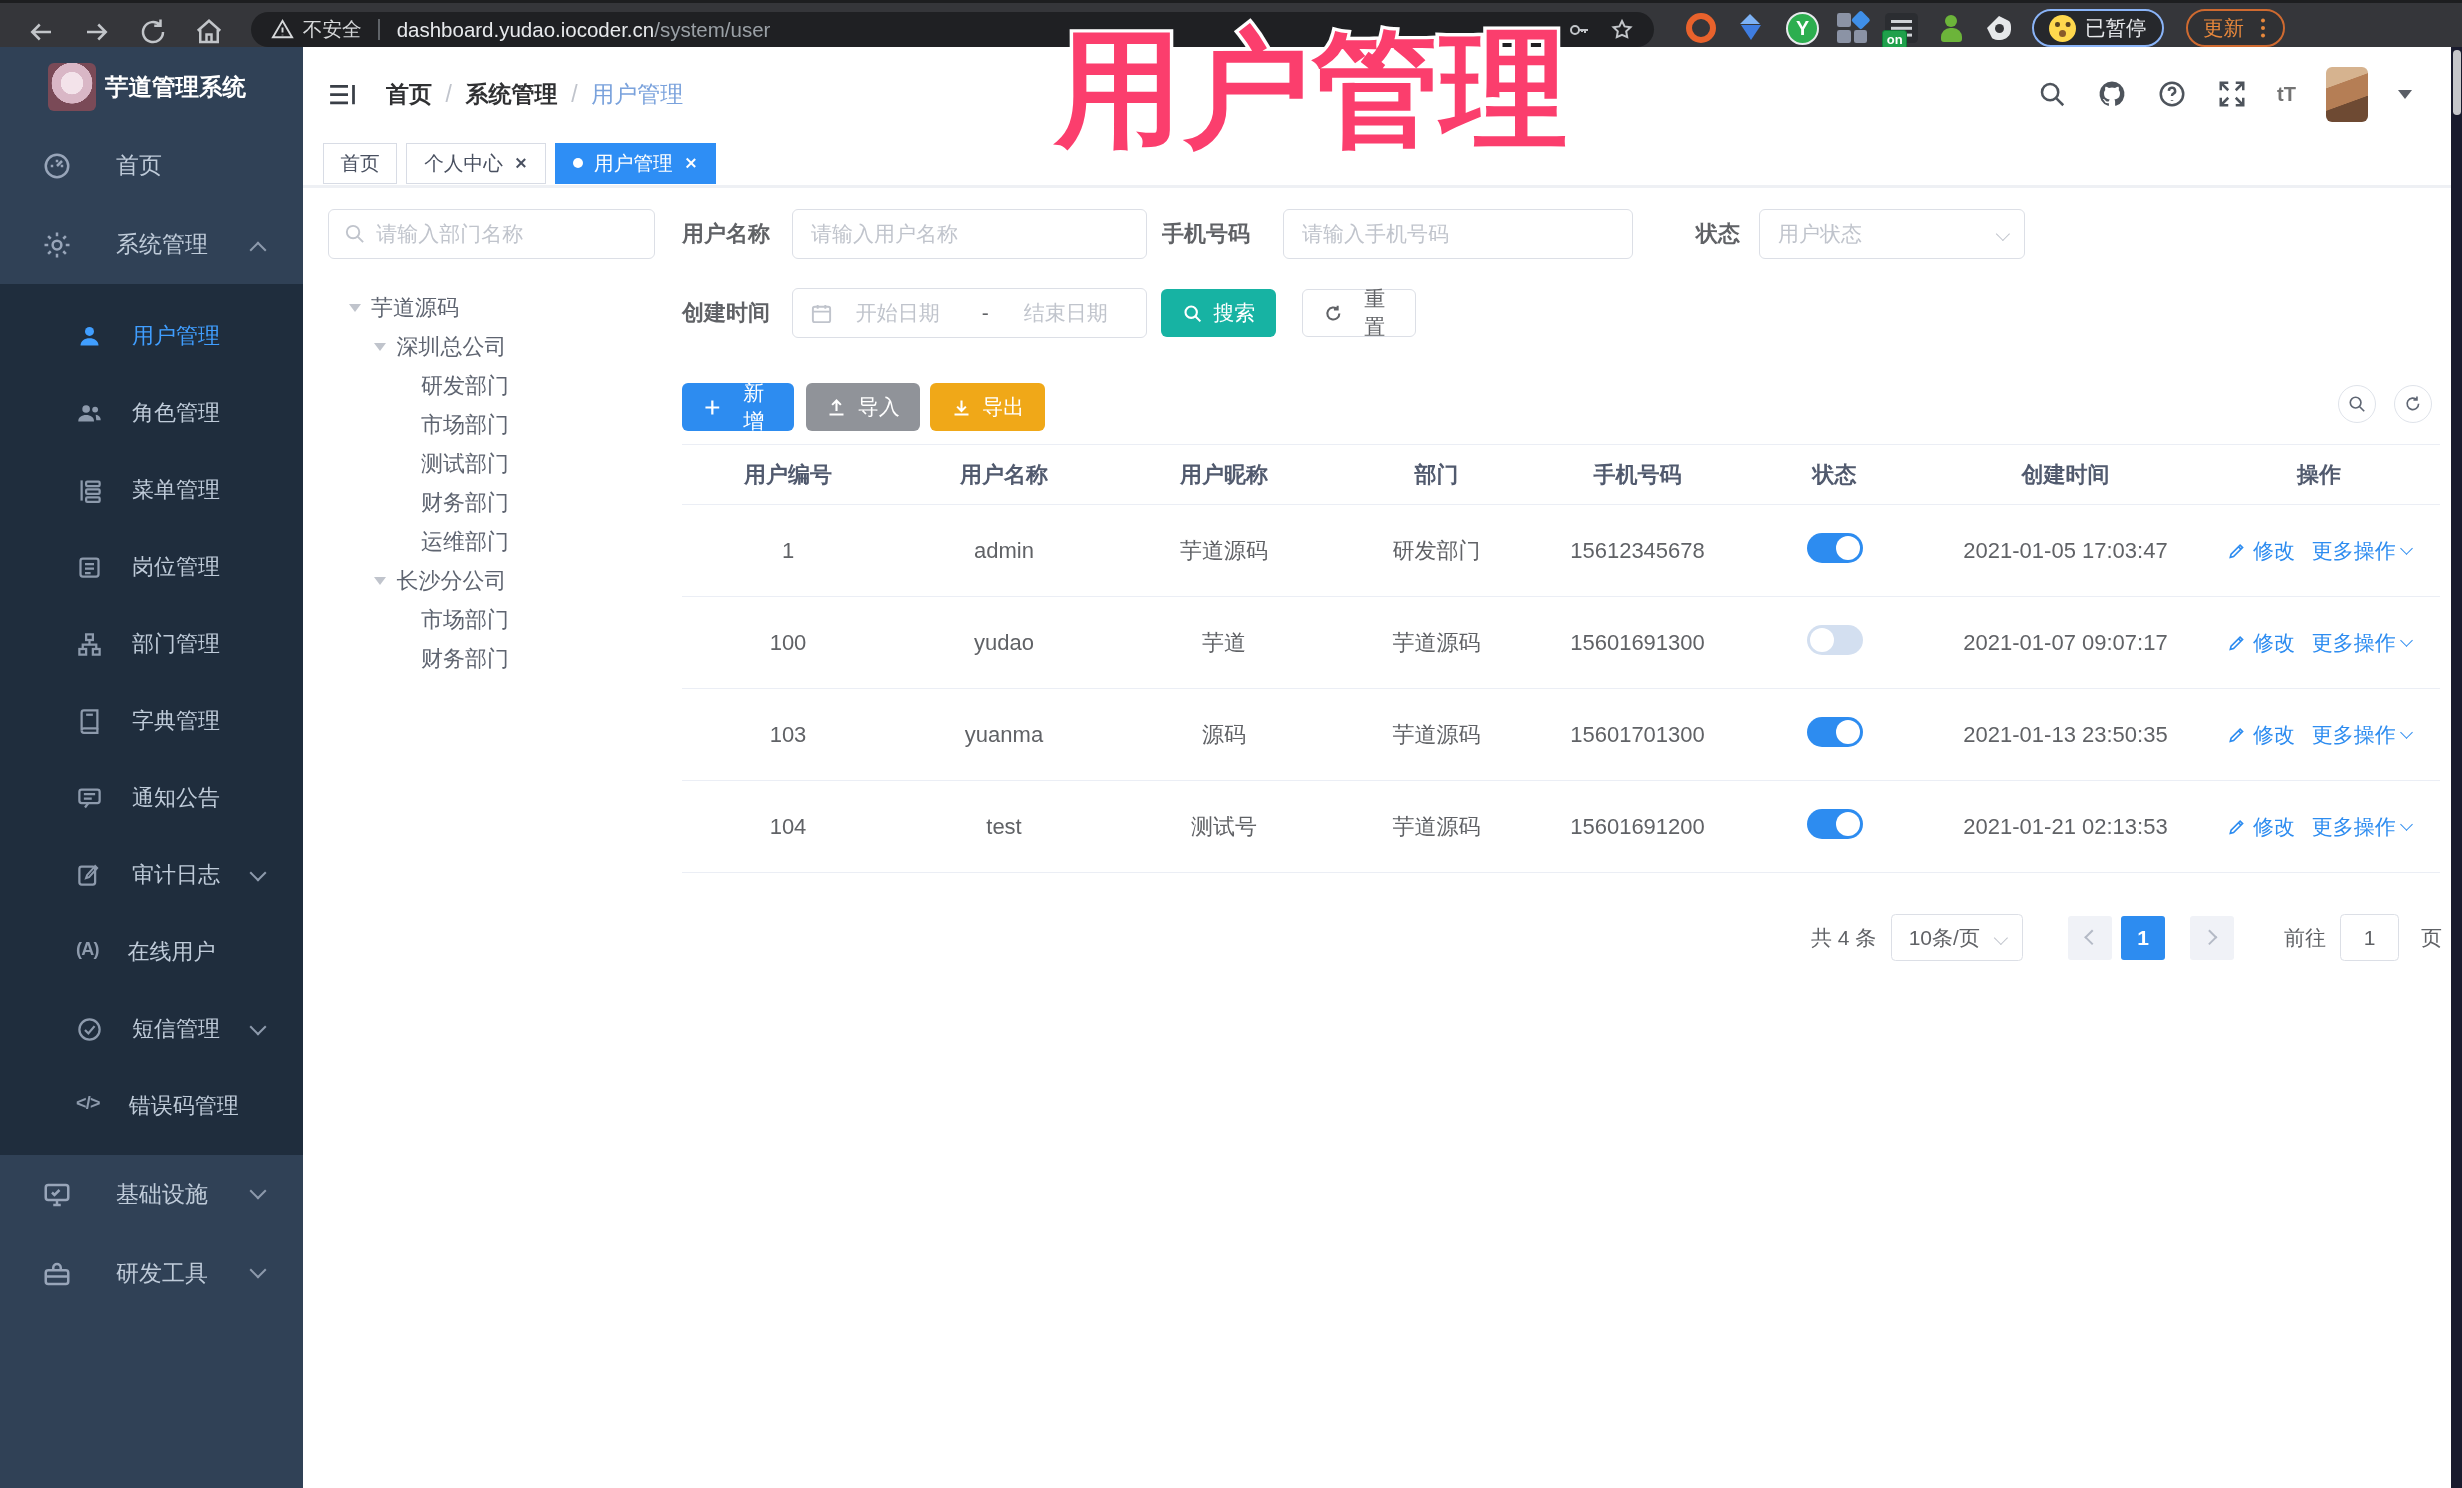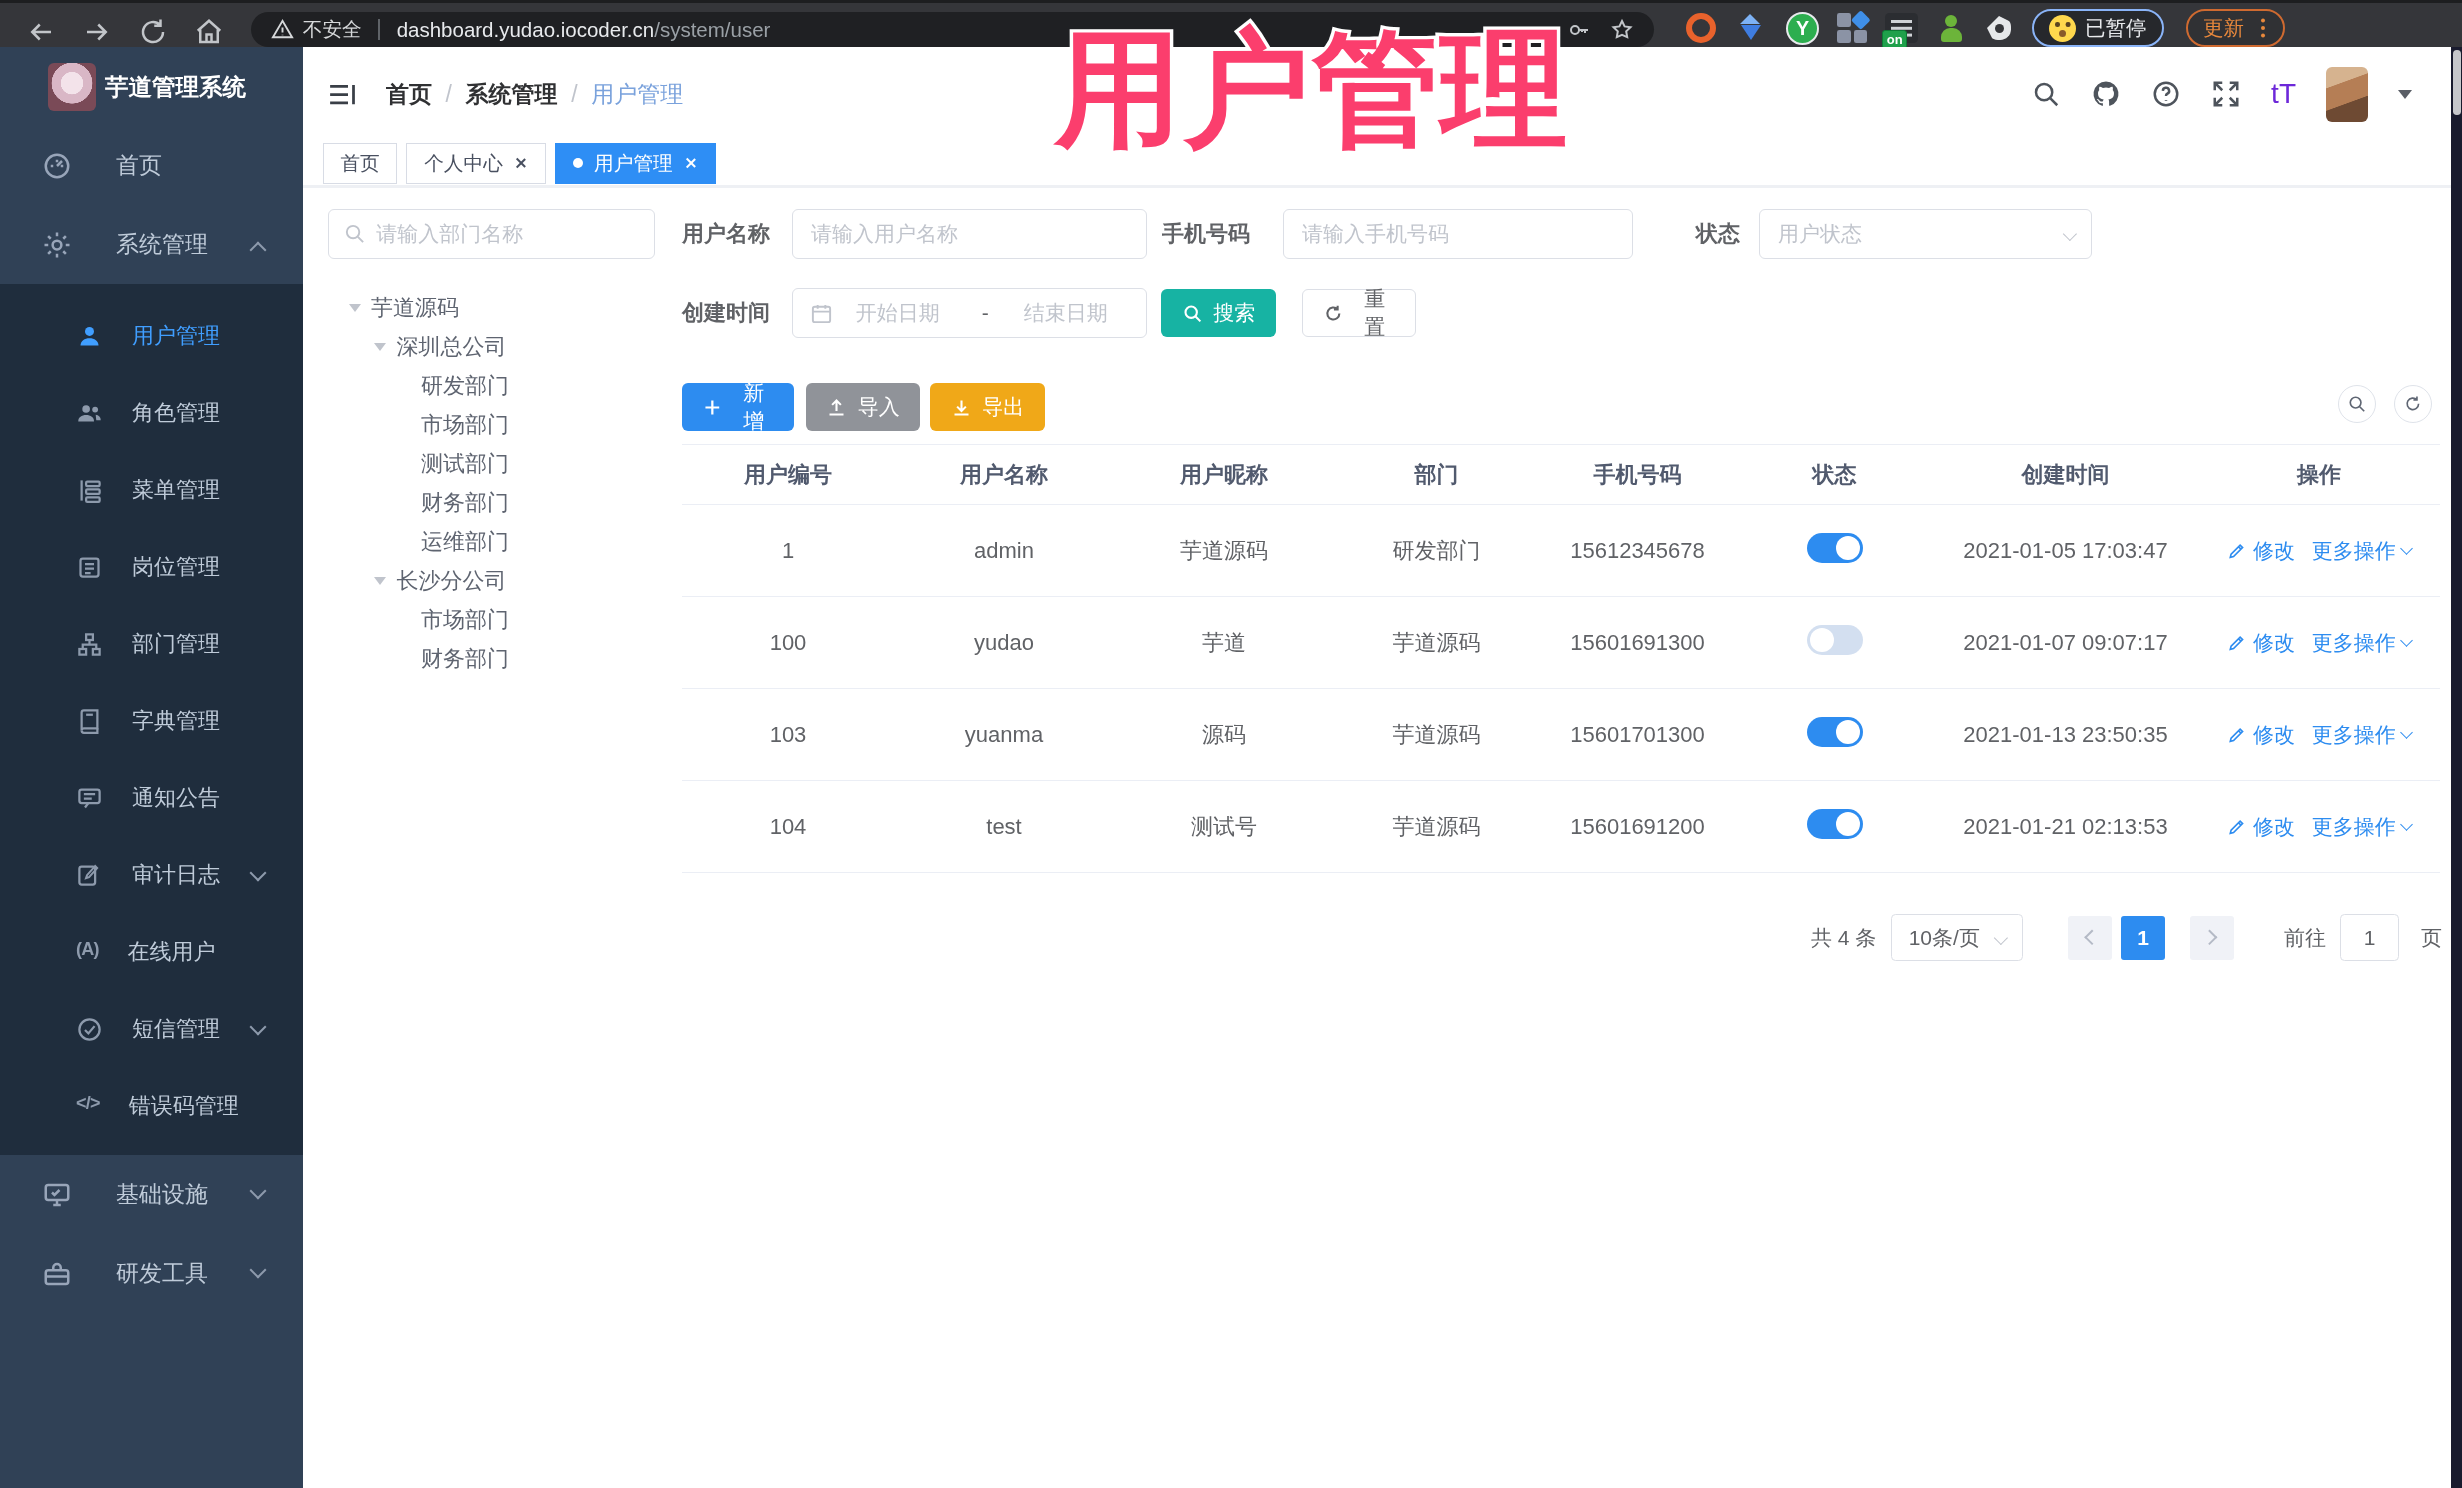--- a/index.html
+++ b/index.html
@@ -81,21 +81,21 @@
     display:flex; align-items:center; }
   .hamburger { width:33px; height:33px; margin-left:23px; color:#3a3f47; }
   .hamburger svg { width:100%; height:100%; }
   .breadcrumb { display:flex; align-items:center; margin-left:27px; font-size:23px; }
   .crumb { color:#303133; font-weight:bold; }
   .crumb-sep { color:#c0c4cc; margin:0 13.6px; font-weight:normal; }
   .crumb.last { color:#7aa2dc; font-weight:normal; }
   .hdr-right { margin-left:auto; display:flex; align-items:center; gap:30px; padding-right:41px; }
   .hdr-ic { width:30px; height:30px; color:#4e545c; }
   .hdr-ic svg { width:100%; height:100%; }
-  .fontsize-ic { font-size:28px; color:#6d28d9; font-weight:normal; }
+  .fontsize-ic { font-size:20px; color:#737373; font-weight:bold; }
   .avatar { width:42px; height:55px; border-radius:6px;
     background:linear-gradient(160deg,#d6b38f 0 30%, #b57e55 31% 62%, #6e4a33 63% 100%); }
   .caret-down-sm { width:0; height:0; border-left:7.6px solid transparent; border-right:7.6px solid transparent; border-top:9.8px solid #5a5e66; }
 
   
   .tabsbar { position:absolute; left:303px; top:141px; width:2150px; height:47px; background:#fff;
     border-bottom:3px solid #eef0f4; display:flex; align-items:center; padding-left:19.7px; gap:9px; }
   .tab { height:41px; border:1.5px solid #d8dce5; background:#fff; color:#495060; font-size:19.7px;
     display:flex; align-items:center; padding:0 16.7px; gap:10.6px; cursor:pointer; }
   .tab.active { background:#2e8ef5; border-color:#2e8ef5; color:#fff; }
@@ -526,21 +526,21 @@
 
     <div class="f-label" style="left:379px; top:20.5px;">用户名称</div>
     <div class="f-input" style="left:489px; top:20.5px; width:355px;">
       <input placeholder="请输入用户名称" style="">
     </div>
     <div class="f-label" style="left:859px; top:20.5px;">手机号码</div>
     <div class="f-input" style="left:980px; top:20.5px; width:350px;">
       <input placeholder="请输入手机号码" style="">
     </div>
     <div class="f-label" style="left:1393px; top:20.5px;">状态</div>
-    <div class="f-input" style="left:1456px; top:20.5px; width:333px;justify-content:flex-end;">
+    <div class="f-input" style="left:1456px; top:20.5px; width:266px;justify-content:flex-end;">
       <input placeholder="用户状态" style="">
       <span class="sel-caret"></span>
     </div>
 
     <div class="f-label" style="left:379px; top:100px;">创建时间</div>
     <div class="f-input date-range" style="left:489px; top:100px; width:355px;">
       <svg viewBox="0 0 24 24" fill="none" stroke="currentColor" stroke-width="2">
           <rect x="3" y="5" width="18" height="16" rx="2"></rect>
           <path d="M3 10h18M8 3v4M16 3v4"></path>
         </svg>

